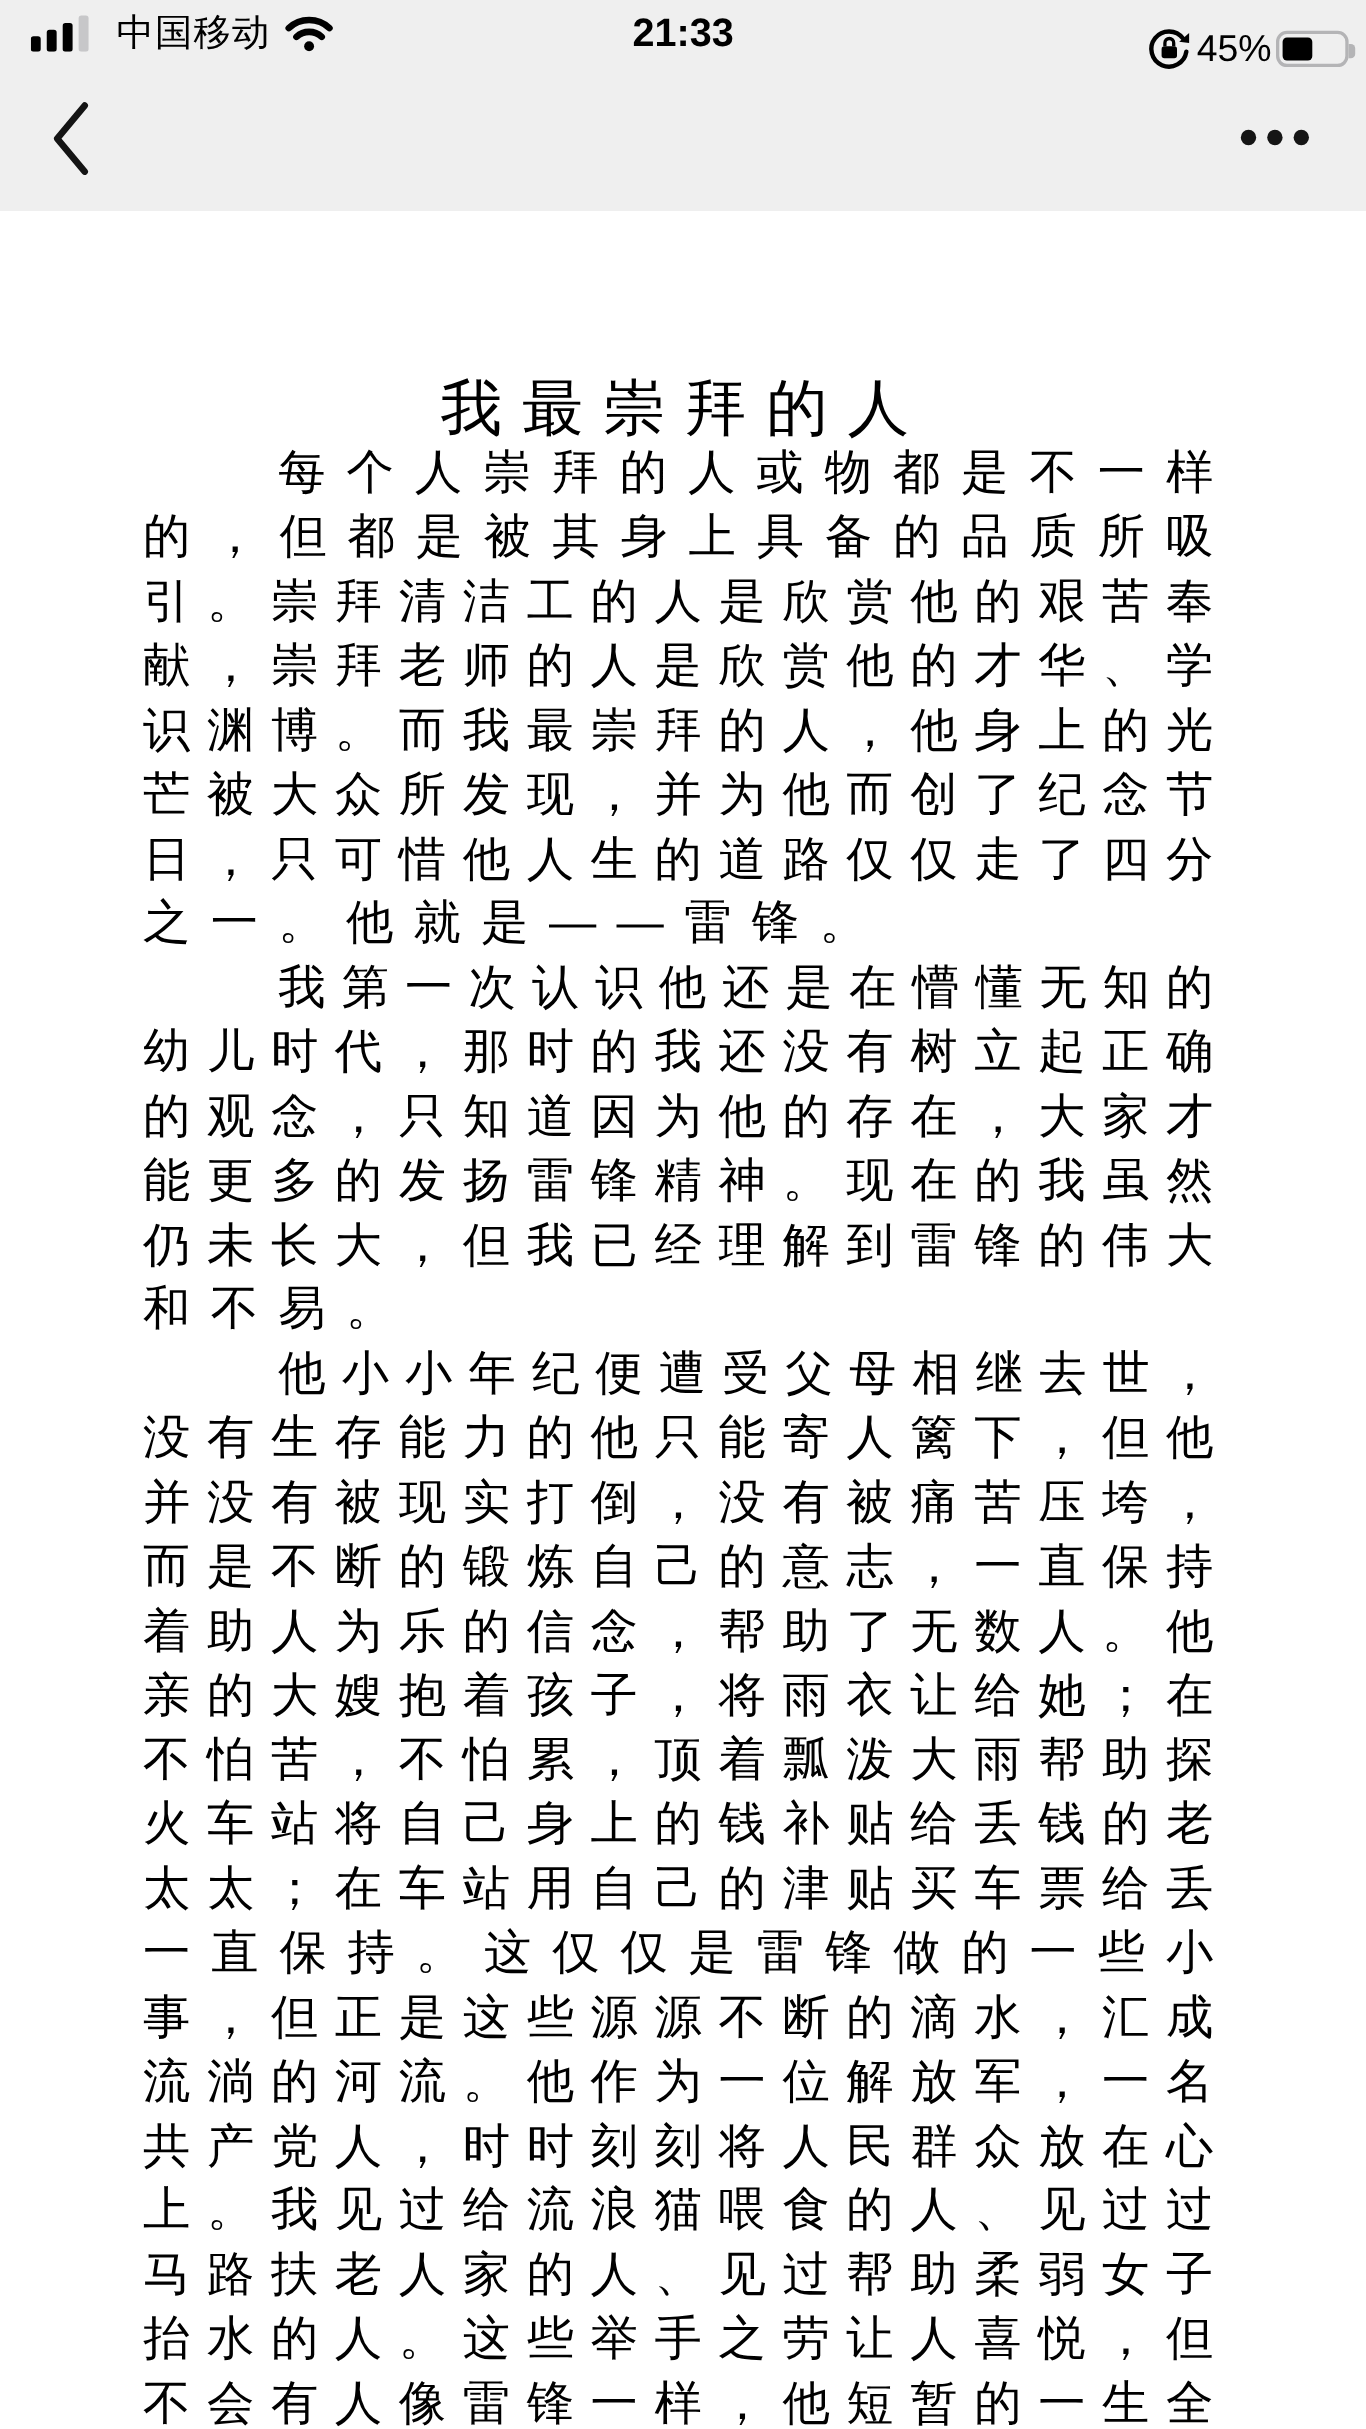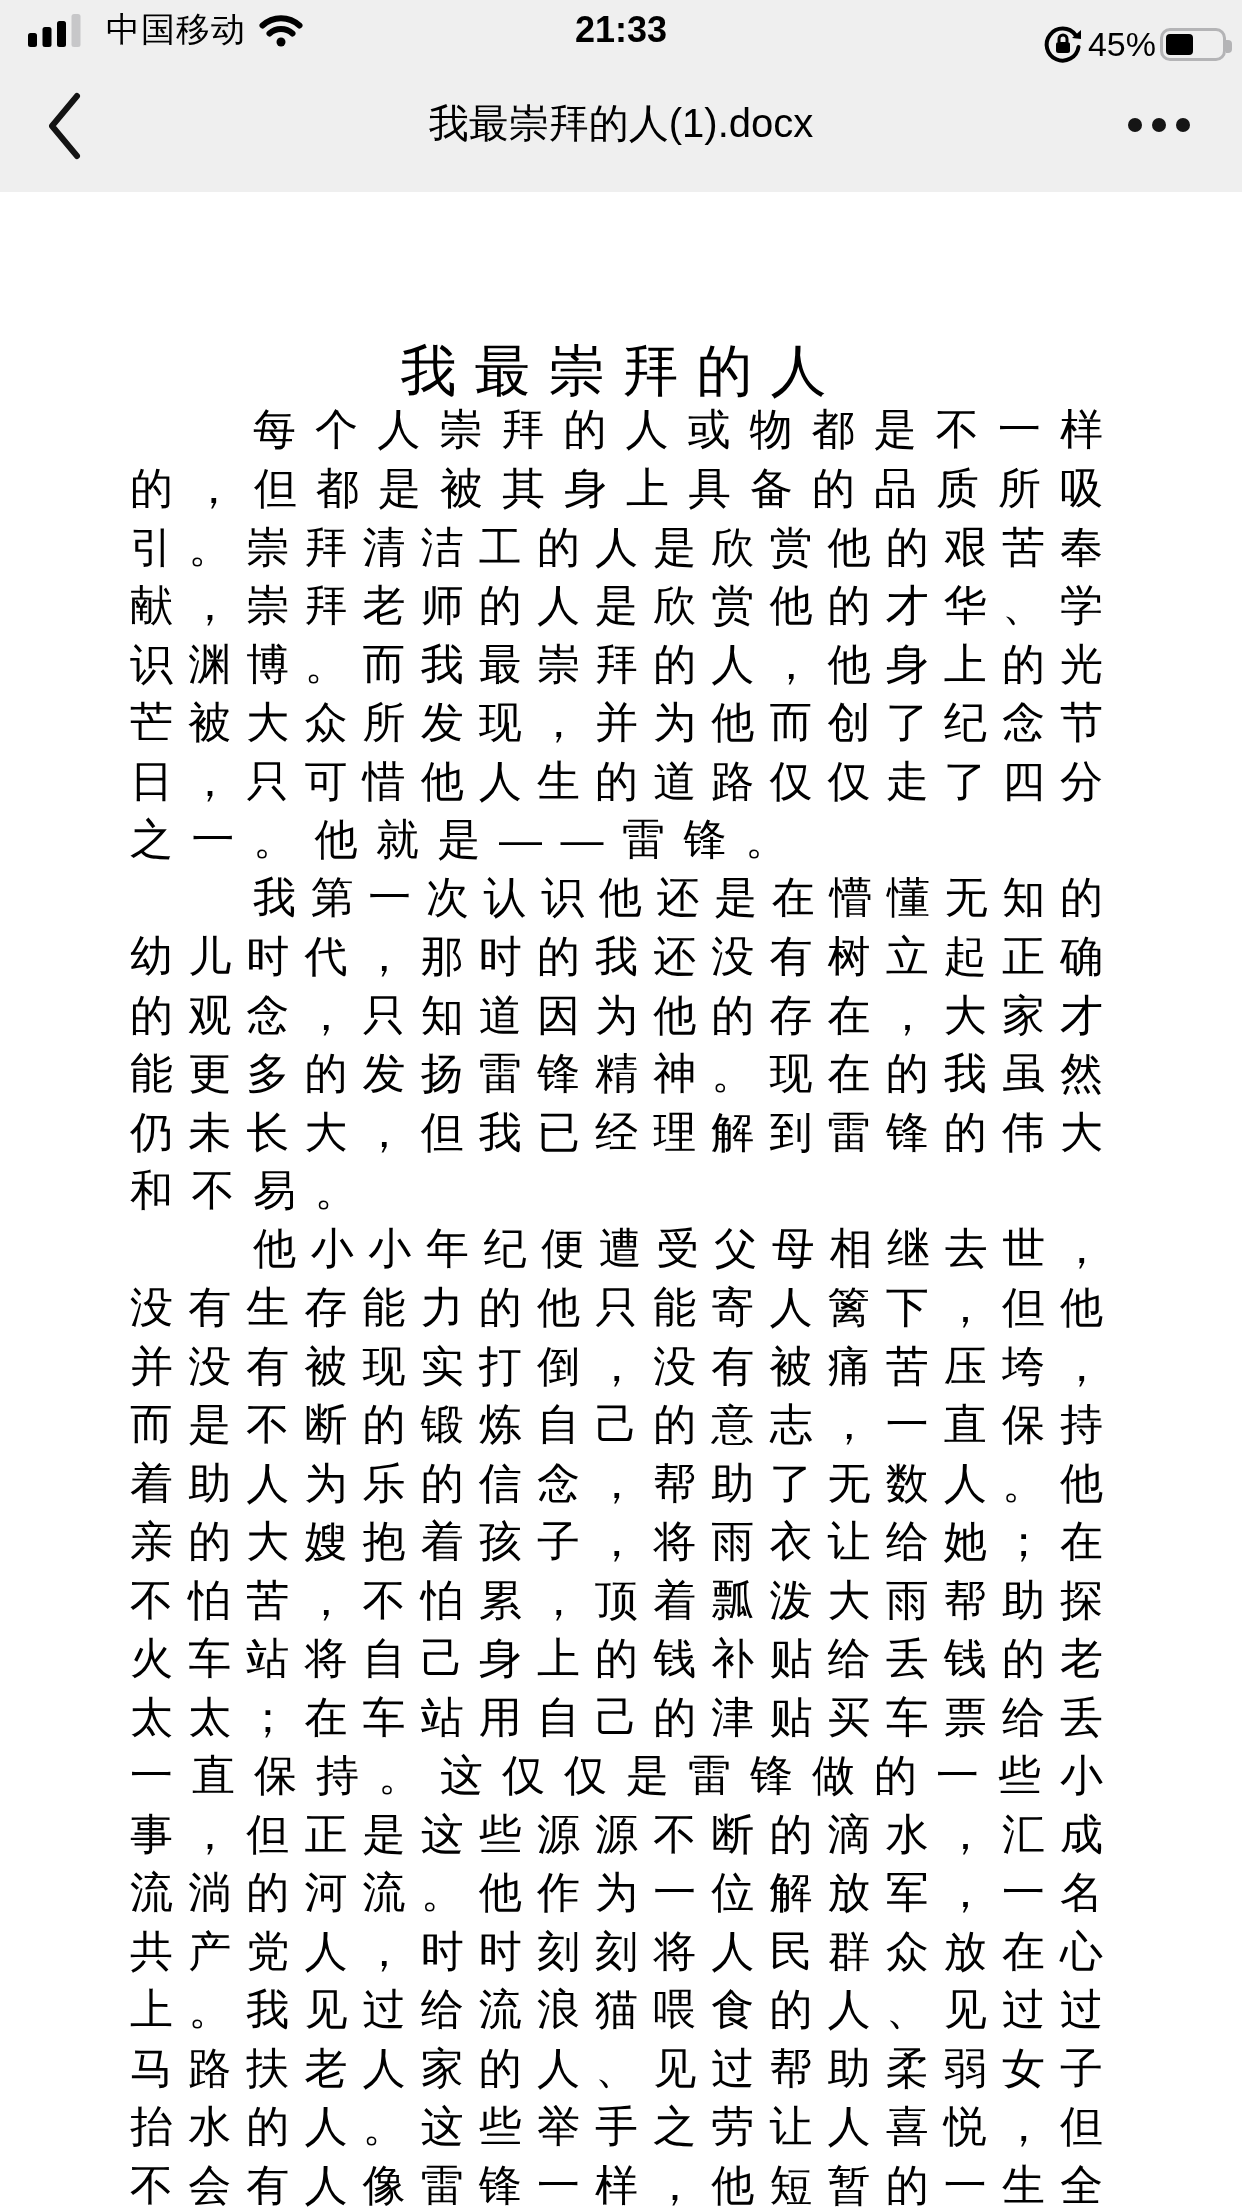--- a/index.html
+++ b/index.html
@@ -138,21 +138,21 @@
   .doc-line {
     font-size: 43px;
     line-height: 58.5px;
     color: #000;
     letter-spacing: 12px;
     text-align: justify;
     text-align-last: justify;
     white-space: nowrap;
     white-space: normal;
   }
-  .doc-line.indent { text-indent: 123px; font-family: Liberation Serif, serif; }
+  .doc-line.indent { text-indent: 123px; }
   .doc-line.para-end {
     text-align: left;
     text-align-last: left;
     letter-spacing: 18.5px;
   }
 </style>
 </head>
 <body>
 
 <div class="screen">
@@ -191,21 +191,20 @@
         </div>
       </div>
     </div>
 
     <div class="nav-bar">
       <button class="nav-back">
         <svg width="34" height="68" viewBox="0 0 34 68">
           <polyline points="29,4 4,34 29,64" fill="none" stroke="#141414" stroke-width="6" stroke-linecap="round" stroke-linejoin="round"></polyline>
         </svg>
       </button>
-      <div class="nav-title">我最崇拜的人(1).docx</div>
       <button class="nav-more">
         <span class="dot"></span>
         <span class="dot"></span>
         <span class="dot"></span>
       </button>
     </div>
 
   </div>
 
   <div class="doc">

